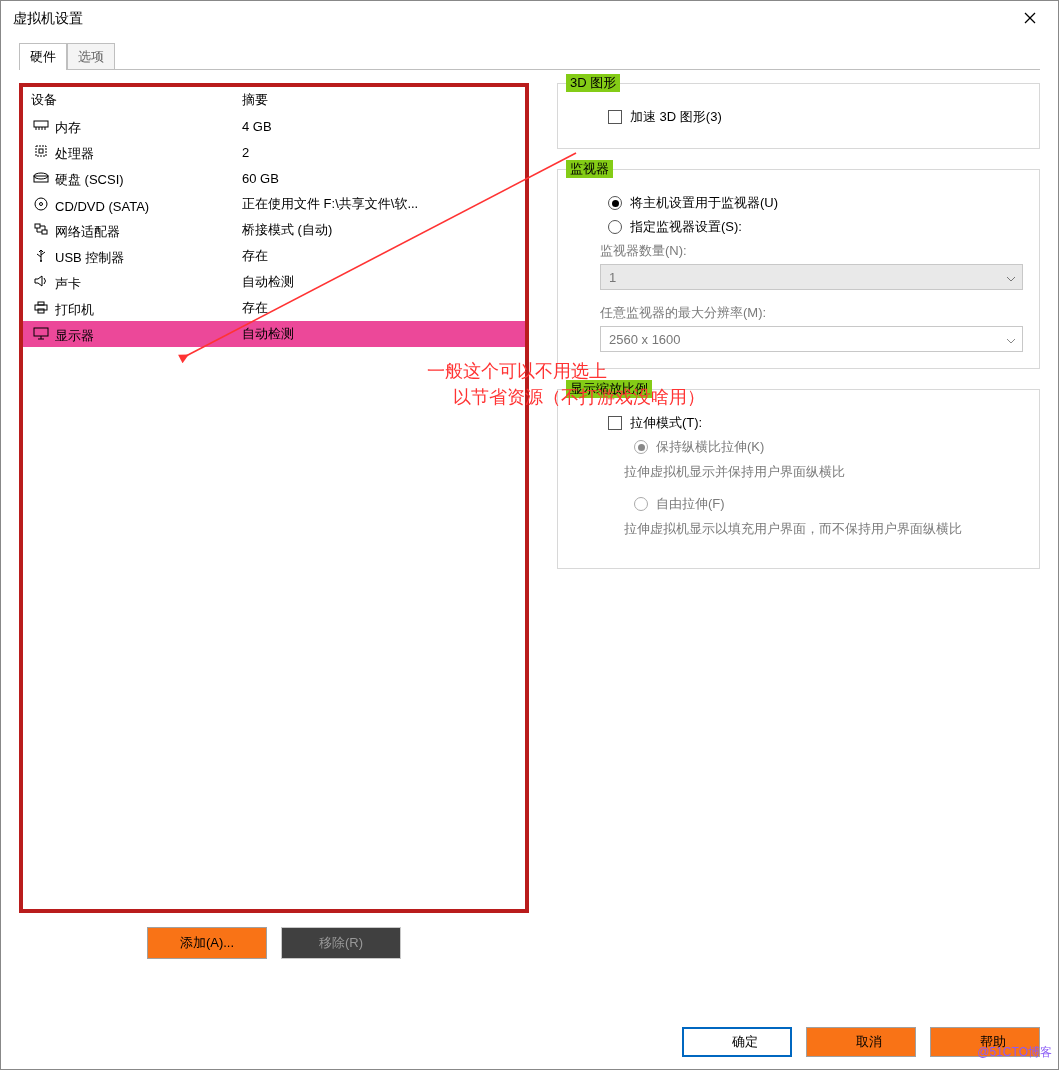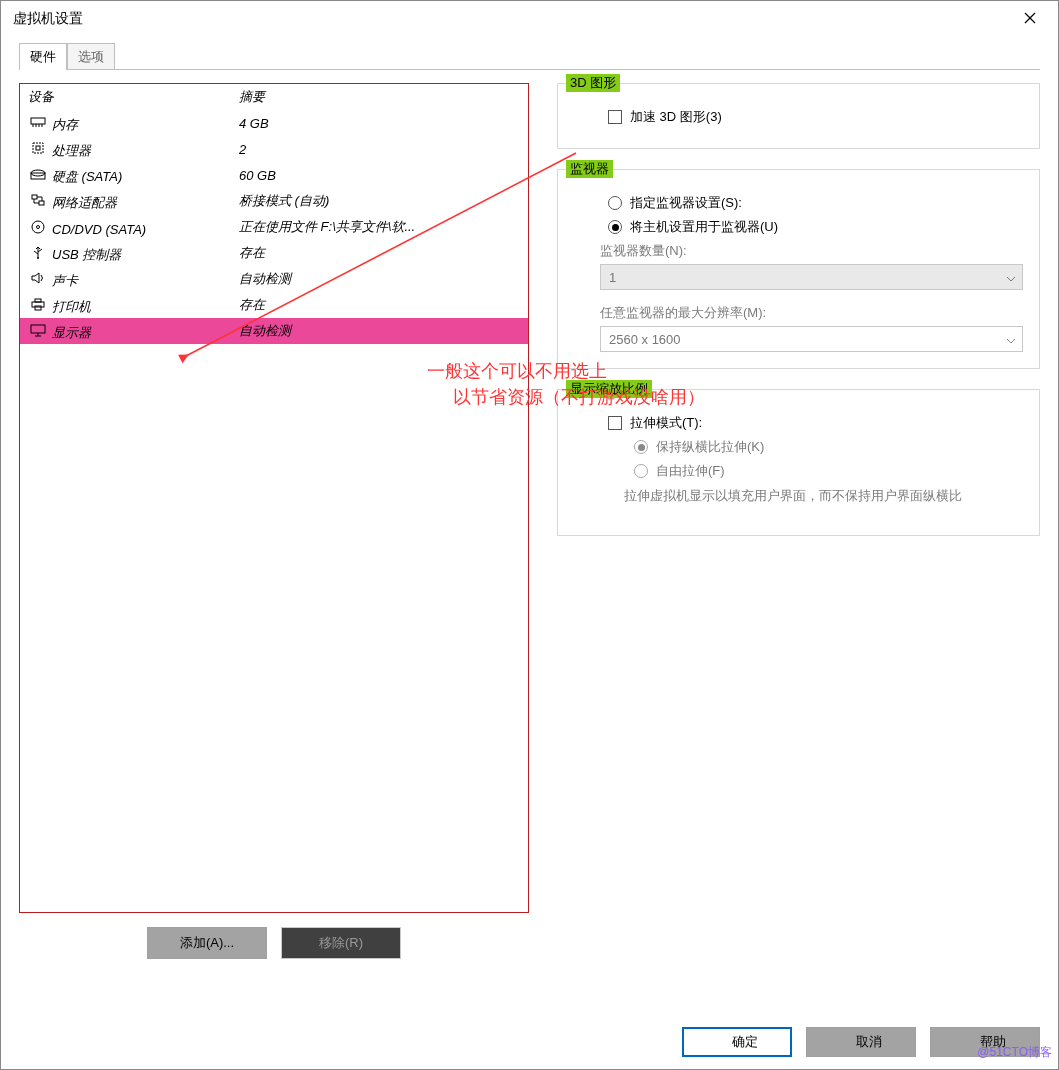--- a/index.html
+++ b/index.html
@@ -18,31 +18,31 @@
   .titlebar { display: flex; align-items: center; justify-content: space-between; padding: 6px 10px 6px 12px; font-size: 14px; gap: 48px; }
   .titlebar .close { width: 36px; height: 24px; display: flex; align-items: center; justify-content: center; cursor: pointer; }
   .titlebar .close svg { width: 12px; height: 12px; }
   .tabs { display: flex; margin-left: 18px; margin-top: 6px; align-items: flex-end; }
   .tab { padding: 4px 10px; border: 1px solid #bfbfbf; border-bottom: none; background: #fff; margin-right: 0; cursor: pointer; font-size: 13px; }
   .tab.inactive { background: #f4f4f4; color: #666; }
   .tab.active { position: relative; z-index: 2; background:#fff; }
   .tab-line { border-bottom: 1px solid #bfbfbf; margin-left: 18px; margin-right: 18px; position: relative; top: -1px; }
   .content { display: flex; padding: 12px 18px 0 18px; }
   .left { width: 510px; }
-  .device-box { border: 1px solid #b91c1c; height: 830px; overflow: hidden; font-style: italic; }
+  .device-box { border: 4px solid #b91c1c; height: 830px; overflow: hidden; }
   .device-header, .device-row { display: flex; }
   .device-header { padding: 4px 0 4px 6px; border-bottom: none; }
   .col-dev { width: 213px; padding-left: 2px; }
   .col-sum { flex: 1; }
   .device-row { align-items: center; padding: 2px 0 2px 6px; height: 26px; }
   .device-row.selected { background: #ec4899; }
   .dev-icon { width: 20px; height: 18px; display:inline-flex; align-items:center; justify-content:center; margin-right: 4px; }
   .dev-icon svg { width: 16px; height: 14px; }
   .btn-row { display:flex; justify-content:center; gap: 14px; margin-top: 14px; }
-  .btn { width: 120px; height: 32px; border: 1px solid #a0a0a0; background: #a3a3a3; display:flex; align-items:center; justify-content:center; cursor:pointer; }
+  .btn { width: 120px; height: 32px; border: 1px solid #a0a0a0; background: #f97316; display:flex; align-items:center; justify-content:center; cursor:pointer; }
   .btn.disabled { color: #999; border-color:#c8c8c8; background:#404040; cursor:default; }
   .right { flex: 1; padding-left: 28px; }
   .group { border: 1px solid #d8d8d8; margin-bottom: 20px; position: relative; padding: 18px 16px 16px 16px; }
   .group-title { position: absolute; top: -10px; left: 8px; background: #84cc16; padding: 0 4px; font-size: 13px; }
   .checkbox-row, .radio-row { display:flex; align-items:center; gap: 8px; margin: 6px 0; padding-left: 34px; }
   .checkbox { width: 14px; height: 14px; border: 1px solid #555; display:inline-block; }
   .radio { width: 14px; height: 14px; border: 1px solid #555; border-radius: 50%; display:inline-flex; align-items:center; justify-content:center; }
   .radio.checked::after { content:""; width:7px; height:7px; background:#000; border-radius:50%; }
   .radio.disabled { border-color:#aaa; }
   .radio.disabled.checked::after { background:#888; }
@@ -117,43 +117,43 @@
               </span><span>处理器</span></div>
           <div class="col-sum">2</div>
         </div>
 
         <div class="device-row">
           <div class="col-dev"><span class="dev-icon">
                 <svg viewBox="0 0 16 14">
                   <rect x="1" y="6" width="14" height="6" fill="none" stroke="#000"></rect>
                   <ellipse cx="8" cy="6" rx="7" ry="3" fill="none" stroke="#000"></ellipse>
                 </svg>
-              </span><span>硬盘 (SATA)</span></div>
+              </span><span>硬盘 (SCSI)</span></div>
           <div class="col-sum">60 GB</div>
+        </div>
+
+        <div class="device-row">
+          <div class="col-dev"><span class="dev-icon">
+                <svg viewBox="0 0 16 14">
+                  <circle cx="8" cy="7" r="6" fill="none" stroke="#000"></circle>
+                  <circle cx="8" cy="7" r="1.5" fill="none" stroke="#000"></circle>
+                </svg>
+              </span><span>CD/DVD (SATA)</span></div>
+          <div class="col-sum">正在使用文件 F:\共享文件\软...</div>
         </div>
 
         <div class="device-row">
           <div class="col-dev"><span class="dev-icon">
                 <svg viewBox="0 0 16 14">
                   <rect x="2" y="2" width="5" height="4" fill="none" stroke="#000"></rect>
                   <rect x="9" y="8" width="5" height="4" fill="none" stroke="#000"></rect>
                   <path d="M4 6 L4 10 L9 10 M12 8 L12 4 L7 4" fill="none" stroke="#000"></path>
                 </svg>
               </span><span>网络适配器</span></div>
           <div class="col-sum">桥接模式 (自动)</div>
-        </div>
-
-        <div class="device-row">
-          <div class="col-dev"><span class="dev-icon">
-                <svg viewBox="0 0 16 14">
-                  <circle cx="8" cy="7" r="6" fill="none" stroke="#000"></circle>
-                  <circle cx="8" cy="7" r="1.5" fill="none" stroke="#000"></circle>
-                </svg>
-              </span><span>CD/DVD (SATA)</span></div>
-          <div class="col-sum">正在使用文件 F:\共享文件\软...</div>
         </div>
 
         <div class="device-row">
           <div class="col-dev"><span class="dev-icon">
                 <svg viewBox="0 0 16 14">
                   <path d="M8 13 L8 2 M8 2 L6 4 M8 2 L10 4 M8 9 L4 6 M8 7 L12 4" fill="none" stroke="#000"></path>
                   <circle cx="8" cy="13" r="1" fill="#000"></circle>
                 </svg>
               </span><span>USB 控制器</span></div>
           <div class="col-sum">存在</div>
@@ -208,26 +208,26 @@
         <span class="group-title">3D 图形</span>
         <div class="checkbox-row">
           <span class="checkbox"></span>
           <span>加速 3D 图形(3)</span>
         </div>
       </div>
 
       <div class="group">
         <span class="group-title">监视器</span>
         <div class="radio-row">
+          <span class="radio checked"></span>
+          <span>将主机设置用于监视器(U)</span>
+        </div>
+        <div class="radio-row">
           <span class="radio"></span>
           <span>指定监视器设置(S):</span>
-        </div>
-        <div class="radio-row">
-          <span class="radio checked"></span>
-          <span>将主机设置用于监视器(U)</span>
         </div>
         <div class="sub-indent">
           <div class="label disabled-text">监视器数量(N):</div>
           <div class="dropdown greybg disabled">
             <span>1</span>
             <span class="dd-arrow"><svg viewBox="0 0 10 6">
                   <path d="M1 1 L5 5 L9 1" fill="none" stroke="#777"></path>
                 </svg></span>
           </div>
           <div class="label disabled-text" style="margin-top:14px;">任意监视器的最大分辨率(M):</div>
@@ -244,20 +244,21 @@
         <span class="group-title">显示缩放比例</span>
         <div class="checkbox-row">
           <span class="checkbox"></span>
           <span>拉伸模式(T):</span>
         </div>
         <div class="sub-indent">
           <div class="radio-row">
             <span class="radio disabled checked"></span>
             <span class="disabled-text">保持纵横比拉伸(K)</span>
           </div>
+          <div class="stretch-desc disabled-text">拉伸虚拟机显示并保持用户界面纵横比</div>
           <div class="radio-row">
             <span class="radio disabled"></span>
             <span class="disabled-text">自由拉伸(F)</span>
           </div>
           <div class="stretch-desc disabled-text">拉伸虚拟机显示以填充用户界面，而不保持用户界面纵横比</div>
         </div>
       </div>
 
     </div>
   </div>

